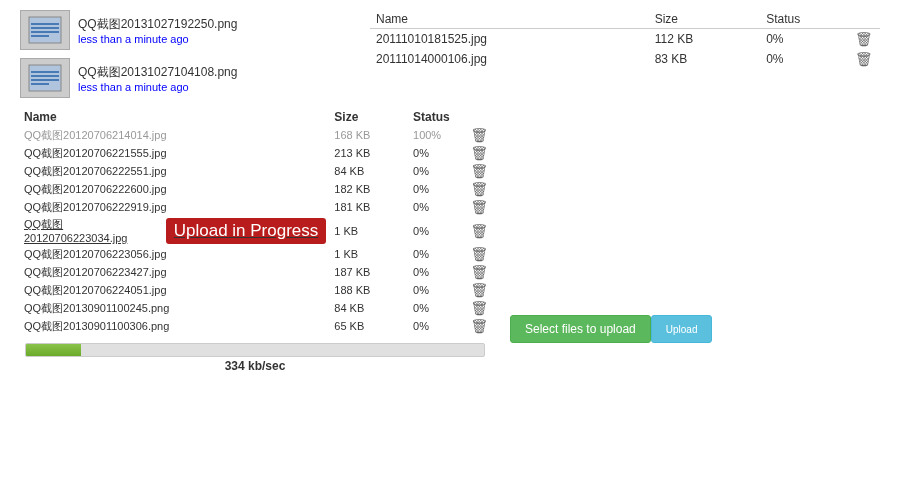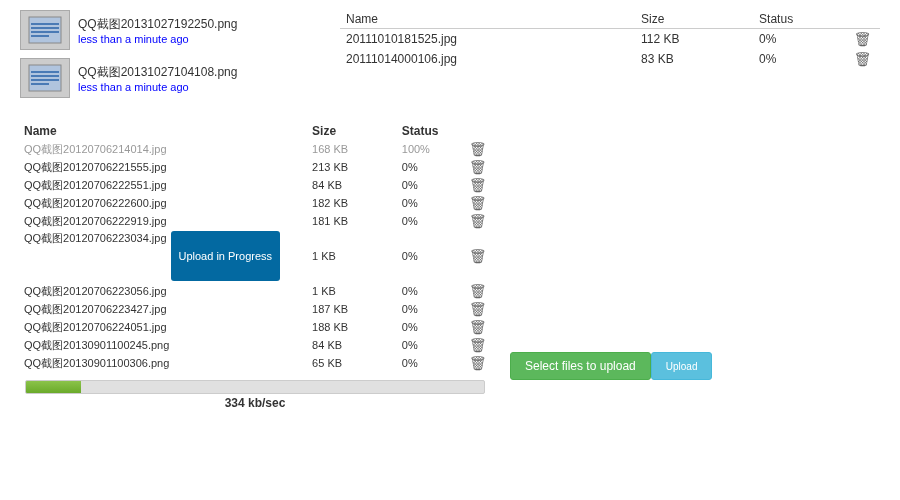--- a/index.html
+++ b/index.html
@@ -20,21 +20,22 @@
     .page-title {
       text-align: center;
       color: #00f;
       font-size: 18px;
       font-weight: bold;
       text-decoration: underline;
       margin-bottom: 10px;
     }
     .top-section {
       display: flex;
-      margin-bottom: 24px;
+      gap: 30px;
+      margin-bottom: 10px;
     }
     .upload-previews {
       display: flex;
       flex-direction: column;
       gap: 8px;
       width: 320px;
     }
     .preview-item {
       display: flex;
       align-items: center;
@@ -111,24 +112,24 @@
       font-size: 11px;
       color: #333;
     }
     .file-list tr.completed td {
       color: #999;
     }
     .file-list .col-name { width: 220px; }
     .file-list .col-size { width: 70px; }
     .file-list .col-status { width: 50px; }
     .upload-in-progress {
-      background: #0369a1;
+      background: #b91c1c;
       color: white;
-      padding: 19px 8px;
-      font-size: 11px;
+      padding: 3px 8px;
+      font-size: 17px;
       border-radius: 3px;
       position: relative;
       z-index: 2;
       white-space: nowrap;
     }
     .right-panel {
       flex: 1;
       display: flex;
       flex-direction: column;
       justify-content: flex-end;
@@ -287,21 +288,21 @@
     <td class="col-trash"><span class="trash-icon">🗑</span></td>
   </tr>
             <tr>
     <td class="col-name">QQ截图20120706222919.jpg</td>
     <td class="col-size">181 KB</td>
     <td class="col-status">0%</td>
     <td class="col-trash"><span class="trash-icon">🗑</span></td>
   </tr>
             <tr>
     <td class="col-name">
-                <span style="display:flex;align-items:flex-start;gap:4px;">QQ截图20120706223034.jpg <span class="upload-in-progress">Upload in Progress</span></span>
+                <span style="display:flex;align-items:flex-end;gap:4px;text-decoration:underline;">QQ截图20120706223034.jpg <span class="upload-in-progress">Upload in Progress</span></span>
               </td>
     <td class="col-size">1 KB</td>
     <td class="col-status">0%</td>
     <td class="col-trash"><span class="trash-icon">🗑</span></td>
   </tr>
             <tr>
     <td class="col-name">QQ截图20120706223056.jpg</td>
     <td class="col-size">1 KB</td>
     <td class="col-status">0%</td>
     <td class="col-trash"><span class="trash-icon">🗑</span></td>

